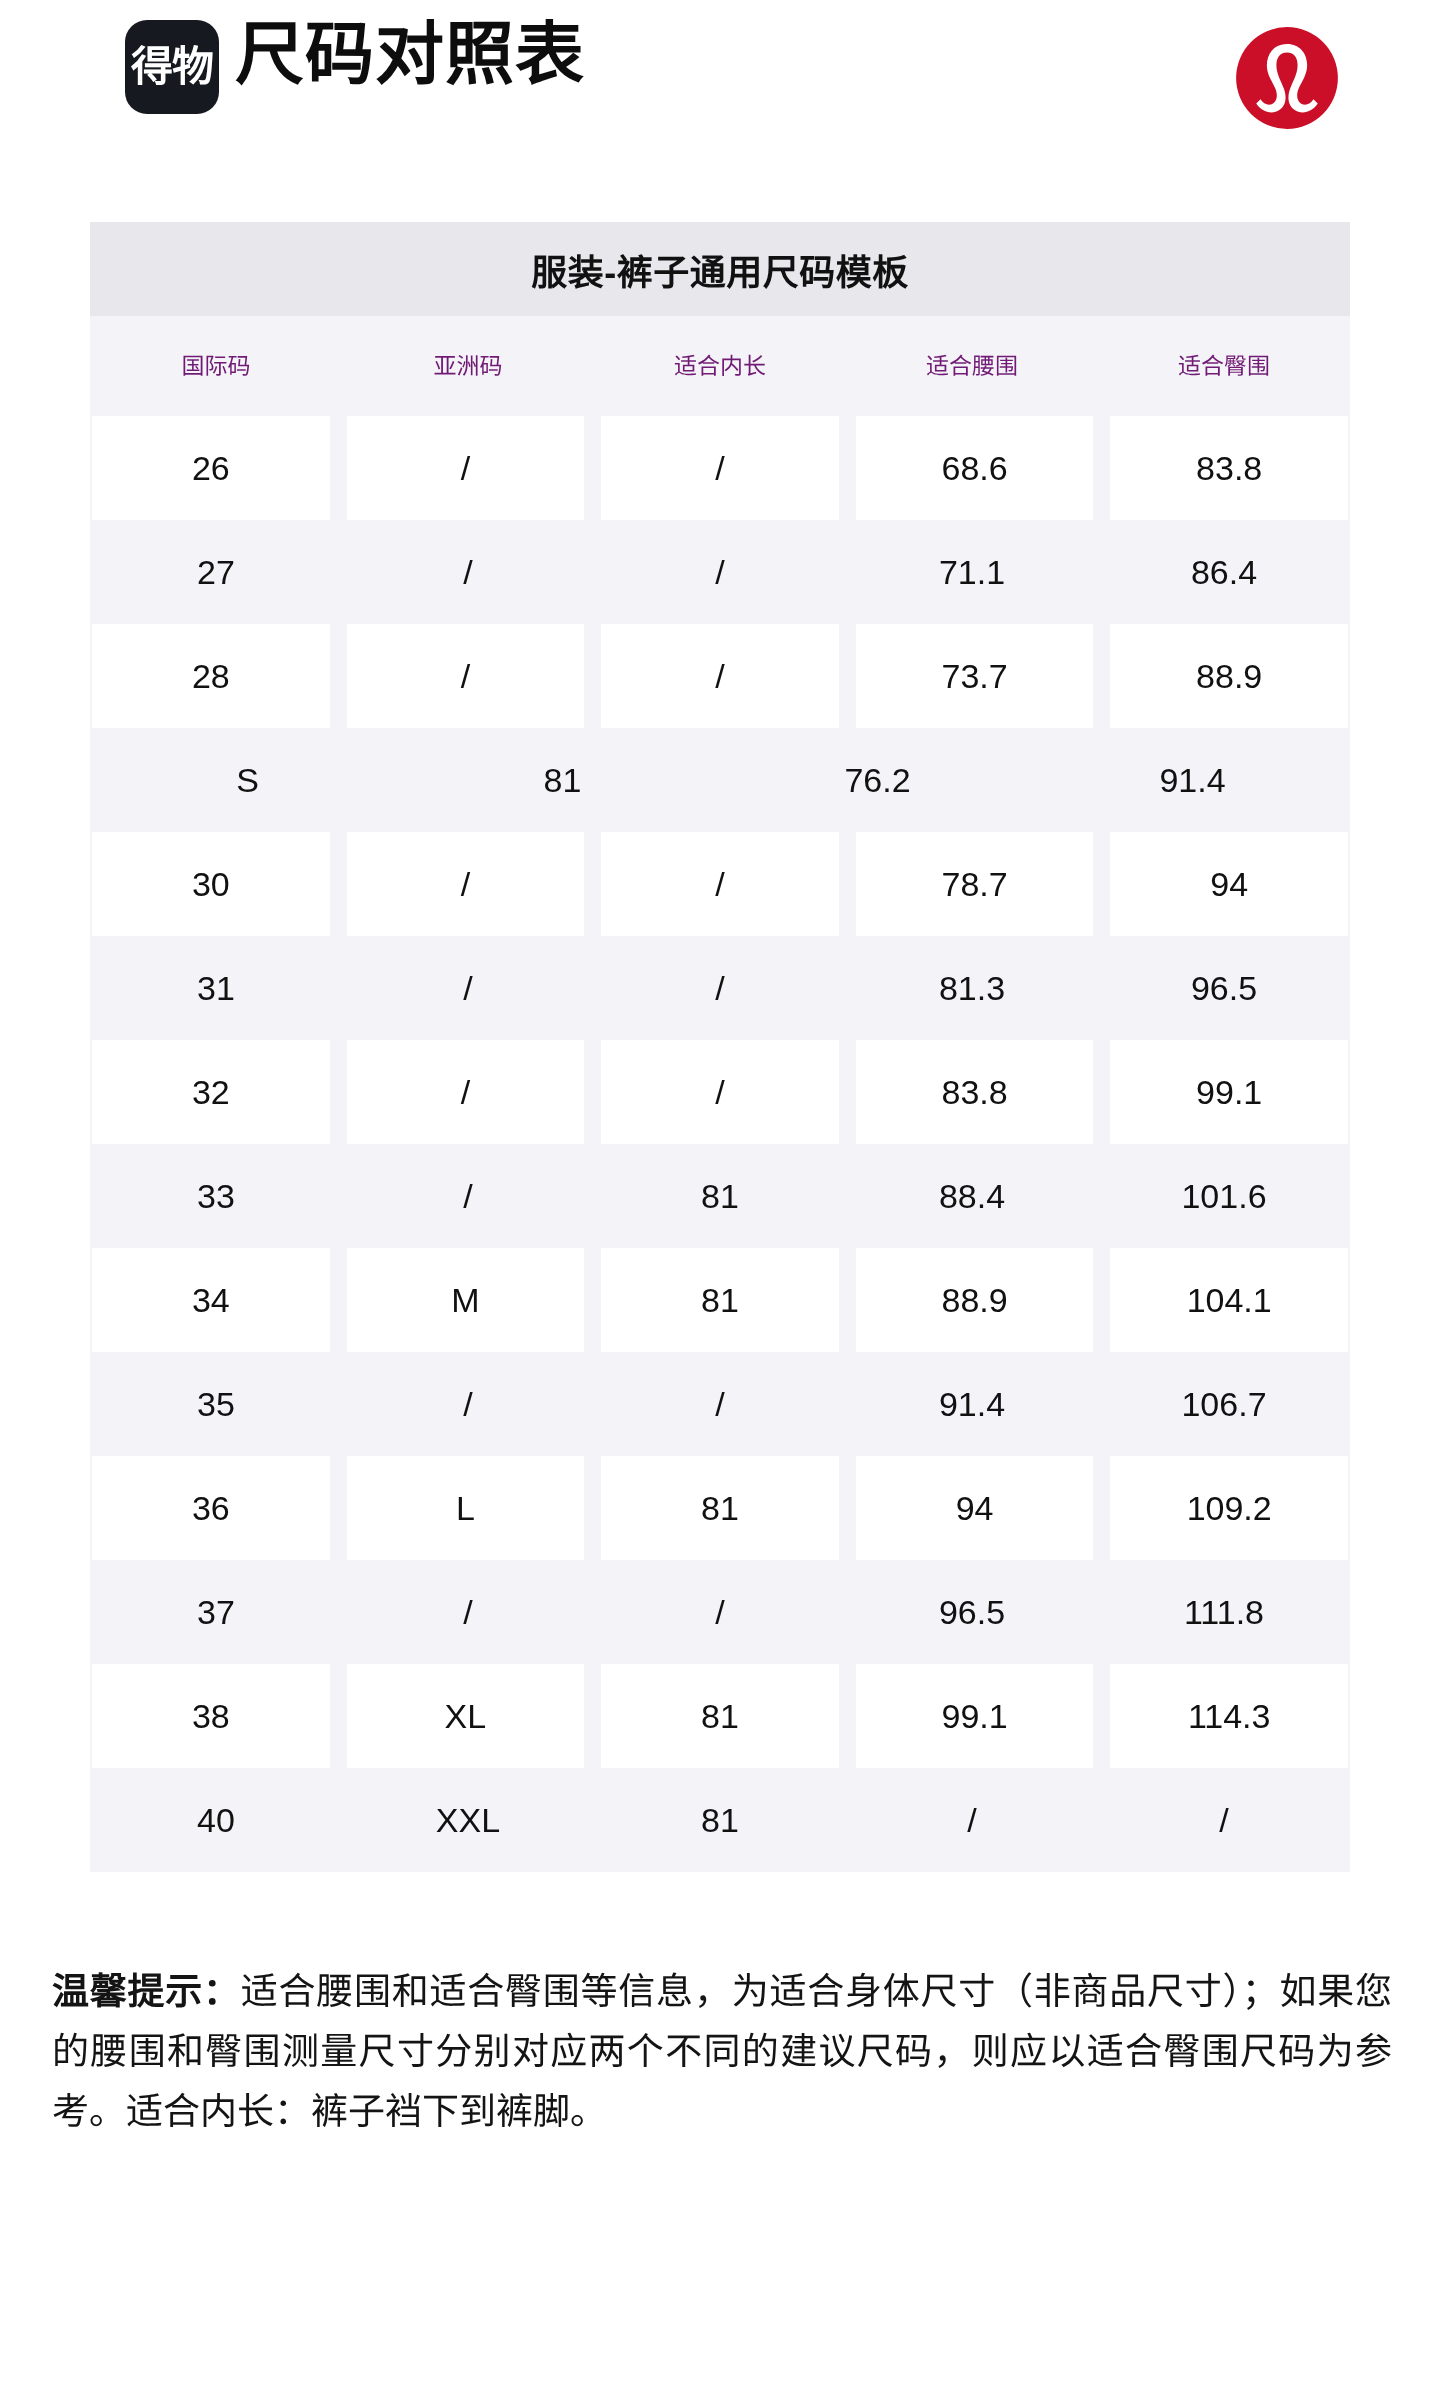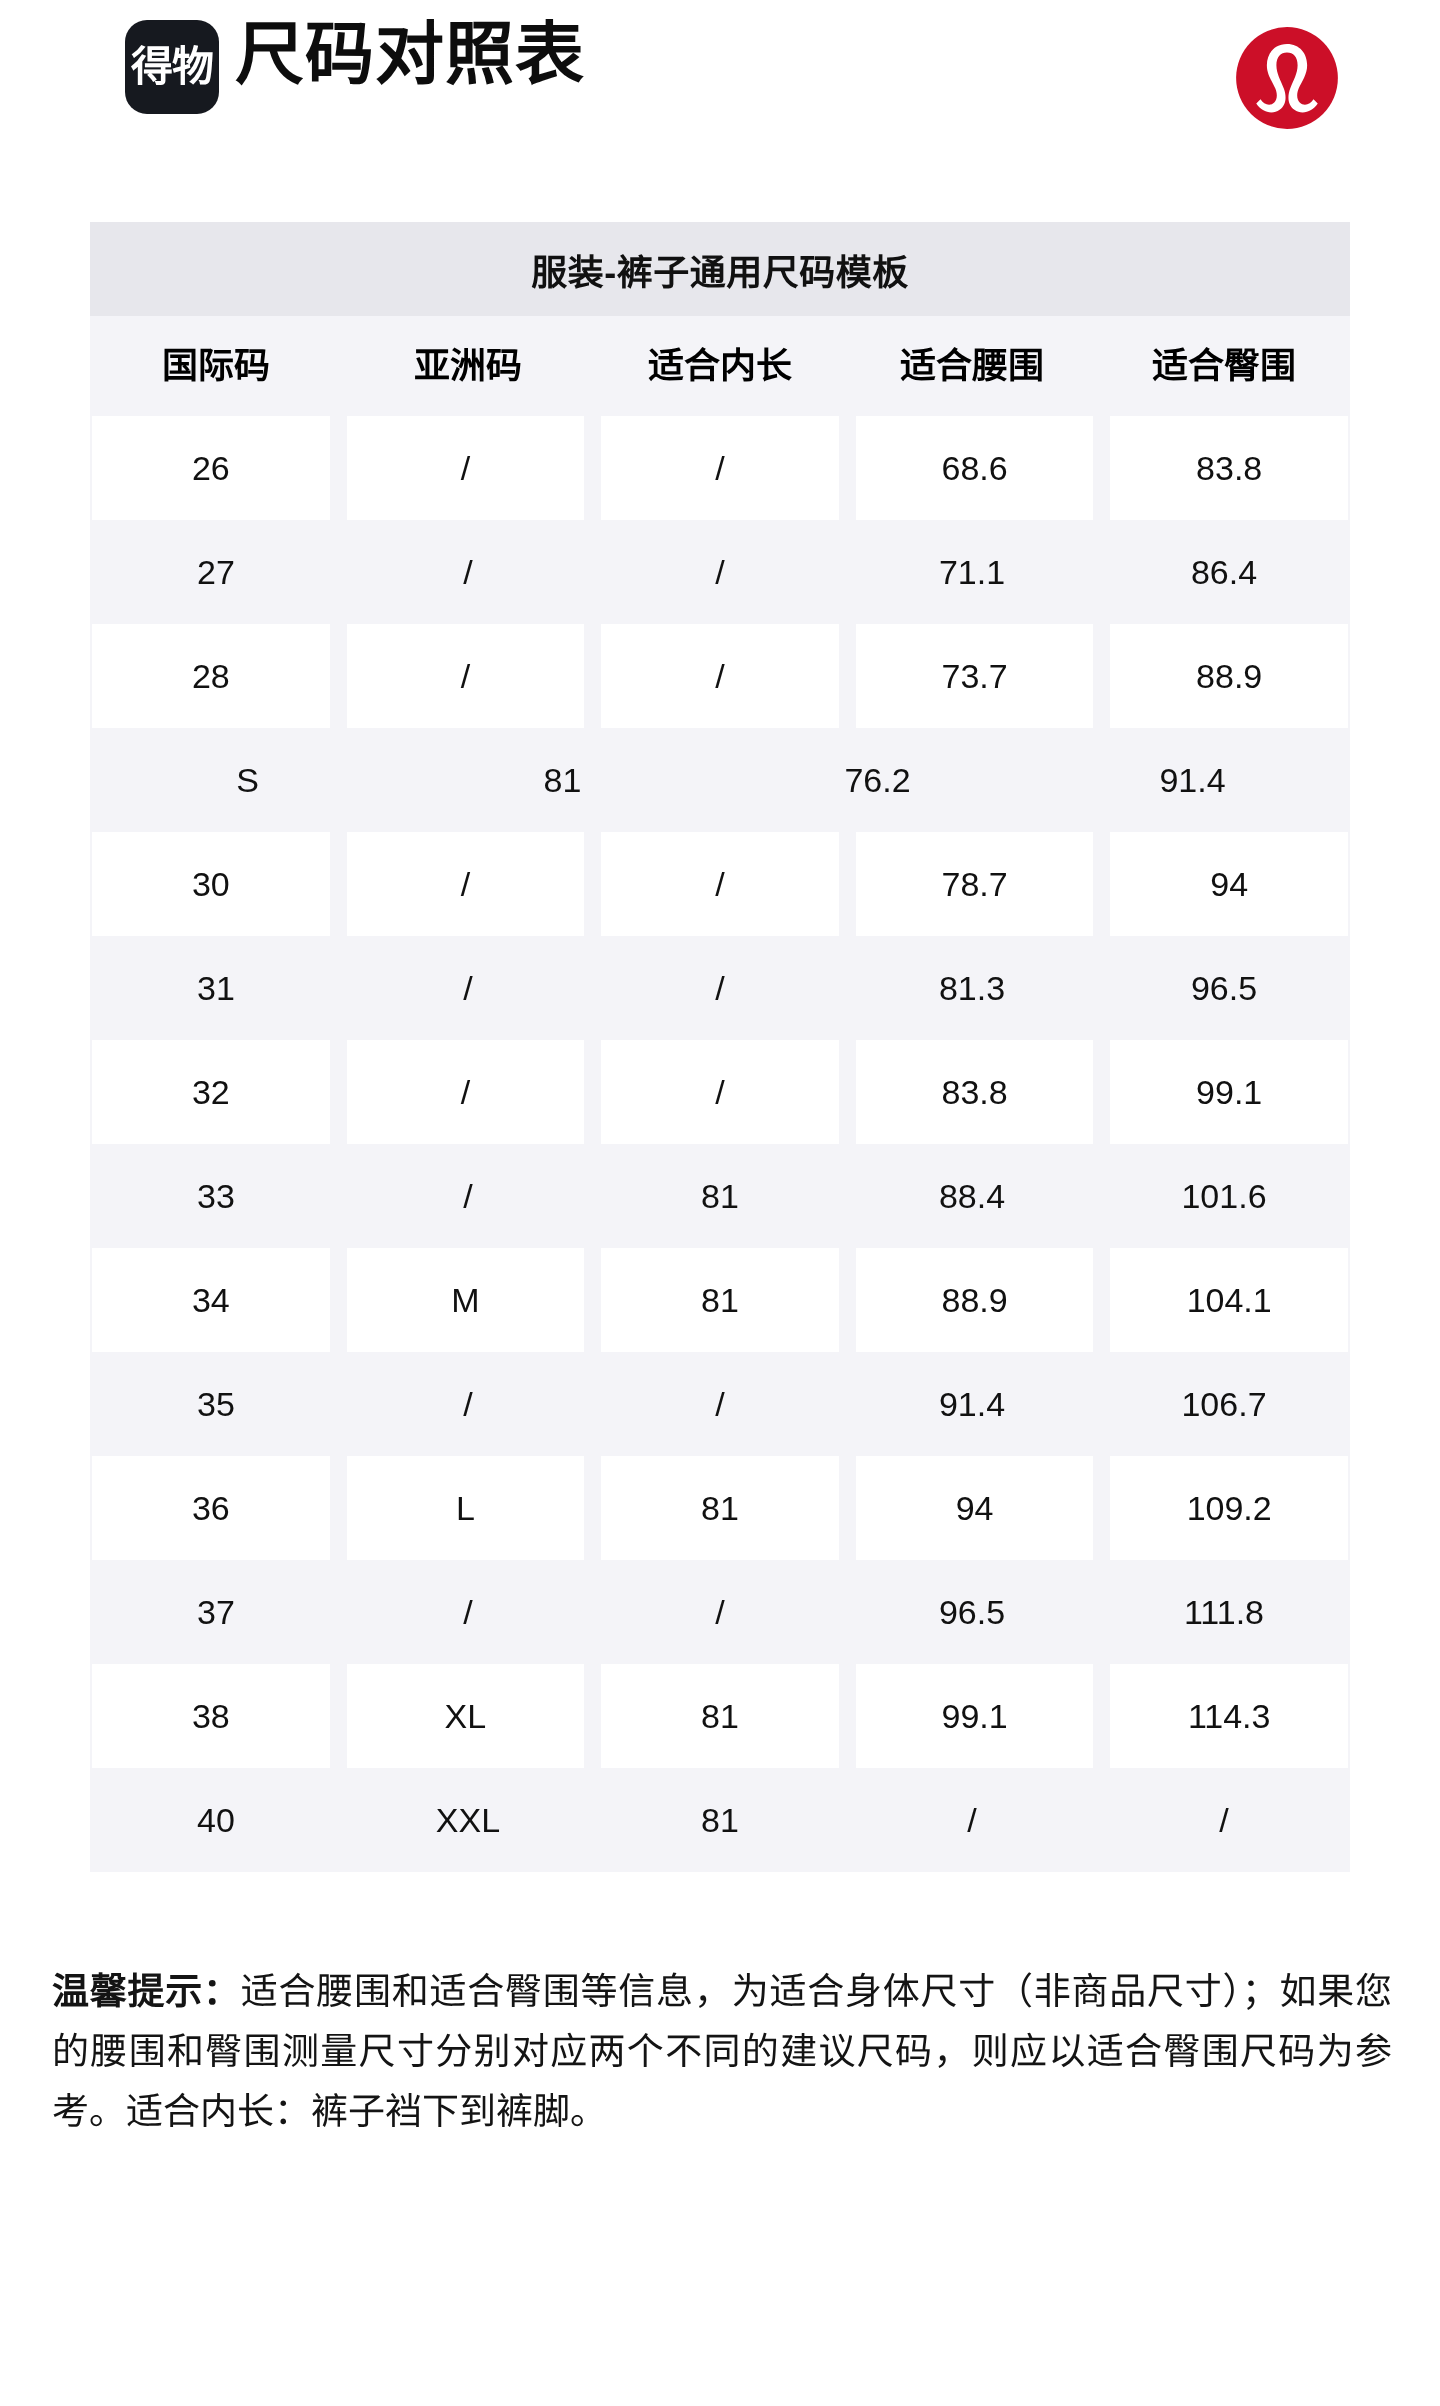--- a/index.html
+++ b/index.html
@@ -124,23 +124,23 @@
     flex: 1 1 0;
     display: flex;
     align-items: center;
     justify-content: center;
     font-size: 34px;
     color: #111111;
     line-height: 1;
     overflow: hidden;
   }
   .row.head .cell {
-    font-size: 36px;
-    font-weight: 700;
-    color: #000000;
+    font-size: 23px;
+    font-weight: 400;
+    color: #701a75;
     background: transparent;
   }
 
   
   .note {
     position: absolute;
     left: 52px;
     top: 1962px;
     width: 1340px;
     font-size: 37px;

